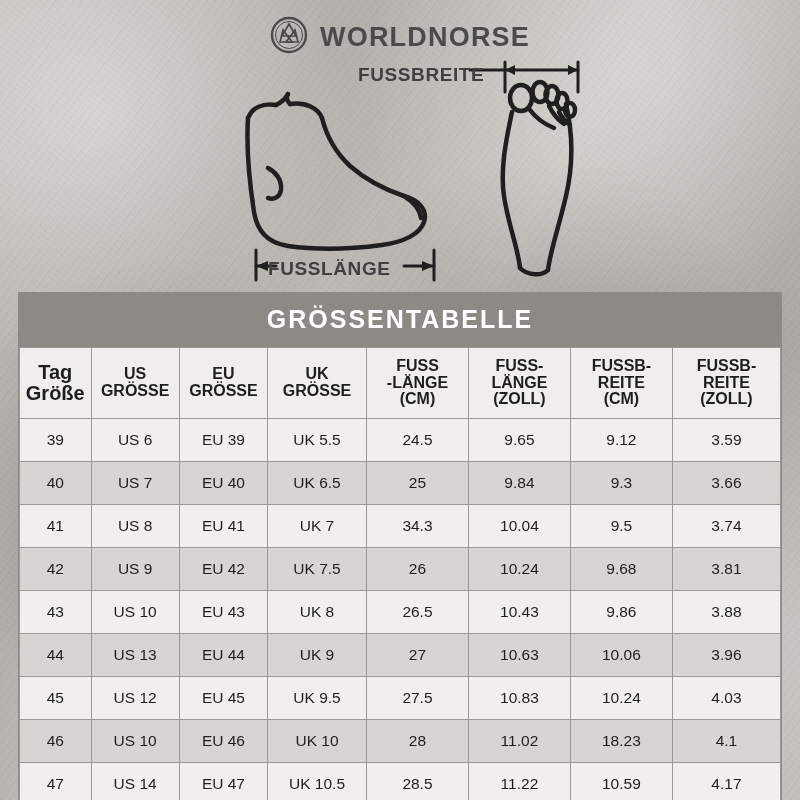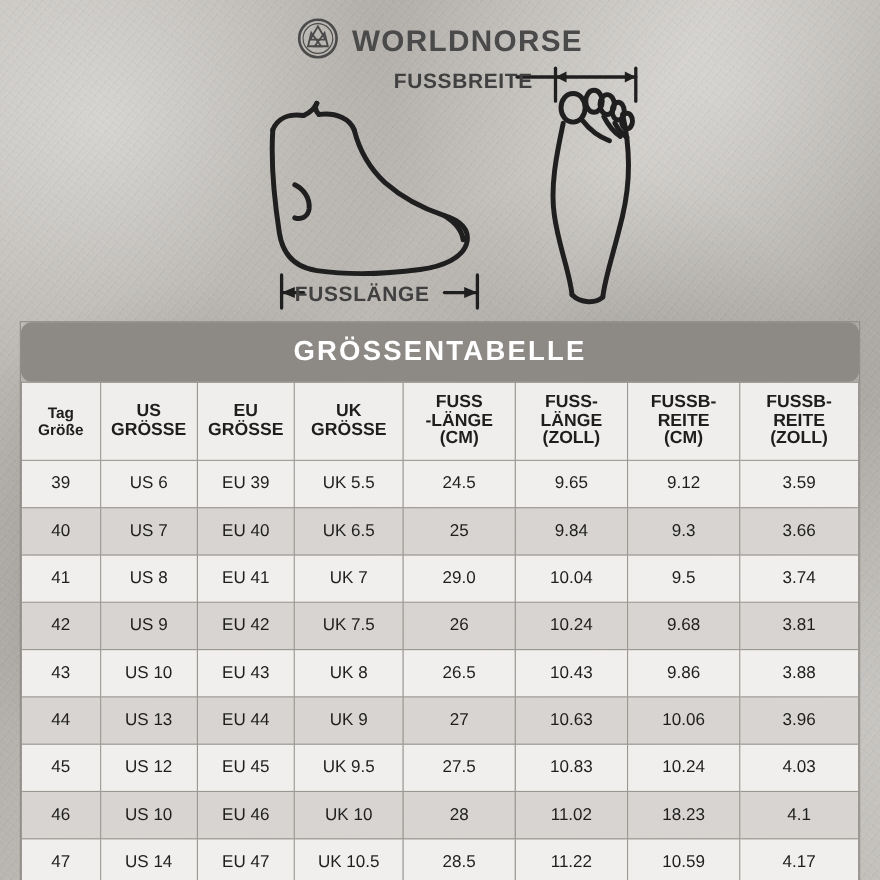--- a/index.html
+++ b/index.html
@@ -97,41 +97,40 @@
     table-layout: fixed;
   }
   table.sizechart caption {
     background: #8d8a86;
     color: #ffffff;
     font-size: 25px;
     font-weight: bold;
     letter-spacing: 2px;
     padding: 12px 0 13px 0;
     caption-side: top;
-    border-radius: 10px;
   }
   table.sizechart th,
   table.sizechart td {
     border: 1px solid #9b9893;
     text-align: center;
     color: #1e1e1e;
     font-size: 15.5px;
     height: 38px;
     padding: 2px 1px;
     background: #f0eeec;
   }
   table.sizechart thead th {
     font-size: 16px;
     font-weight: bold;
     line-height: 1.06;
     height: 66px;
     background: #f0eeec;
   }
   table.sizechart thead th.small {
-    font-size: 14px;
+    font-size: 20px;
   }
   table.sizechart tbody tr:nth-child(even) td {
     background: #d7d4d1;
   }
   table.sizechart tbody tr:nth-child(odd) td {
     background: #f1efed;
   }
   .col-tag { width: 9.4%; }
   .col-us  { width: 11.6%; }
   .col-eu  { width: 11.6%; }
@@ -285,21 +284,21 @@
           <td>25</td>
           <td>9.84</td>
           <td>9.3</td>
           <td>3.66</td>
         </tr>
         <tr>
           <td>41</td>
           <td>US 8</td>
           <td>EU 41</td>
           <td>UK 7</td>
-          <td>29.0</td>
+          <td>34.3</td>
           <td>10.04</td>
           <td>9.5</td>
           <td>3.74</td>
         </tr>
         <tr>
           <td>42</td>
           <td>US 9</td>
           <td>EU 42</td>
           <td>UK 7.5</td>
           <td>26</td>

